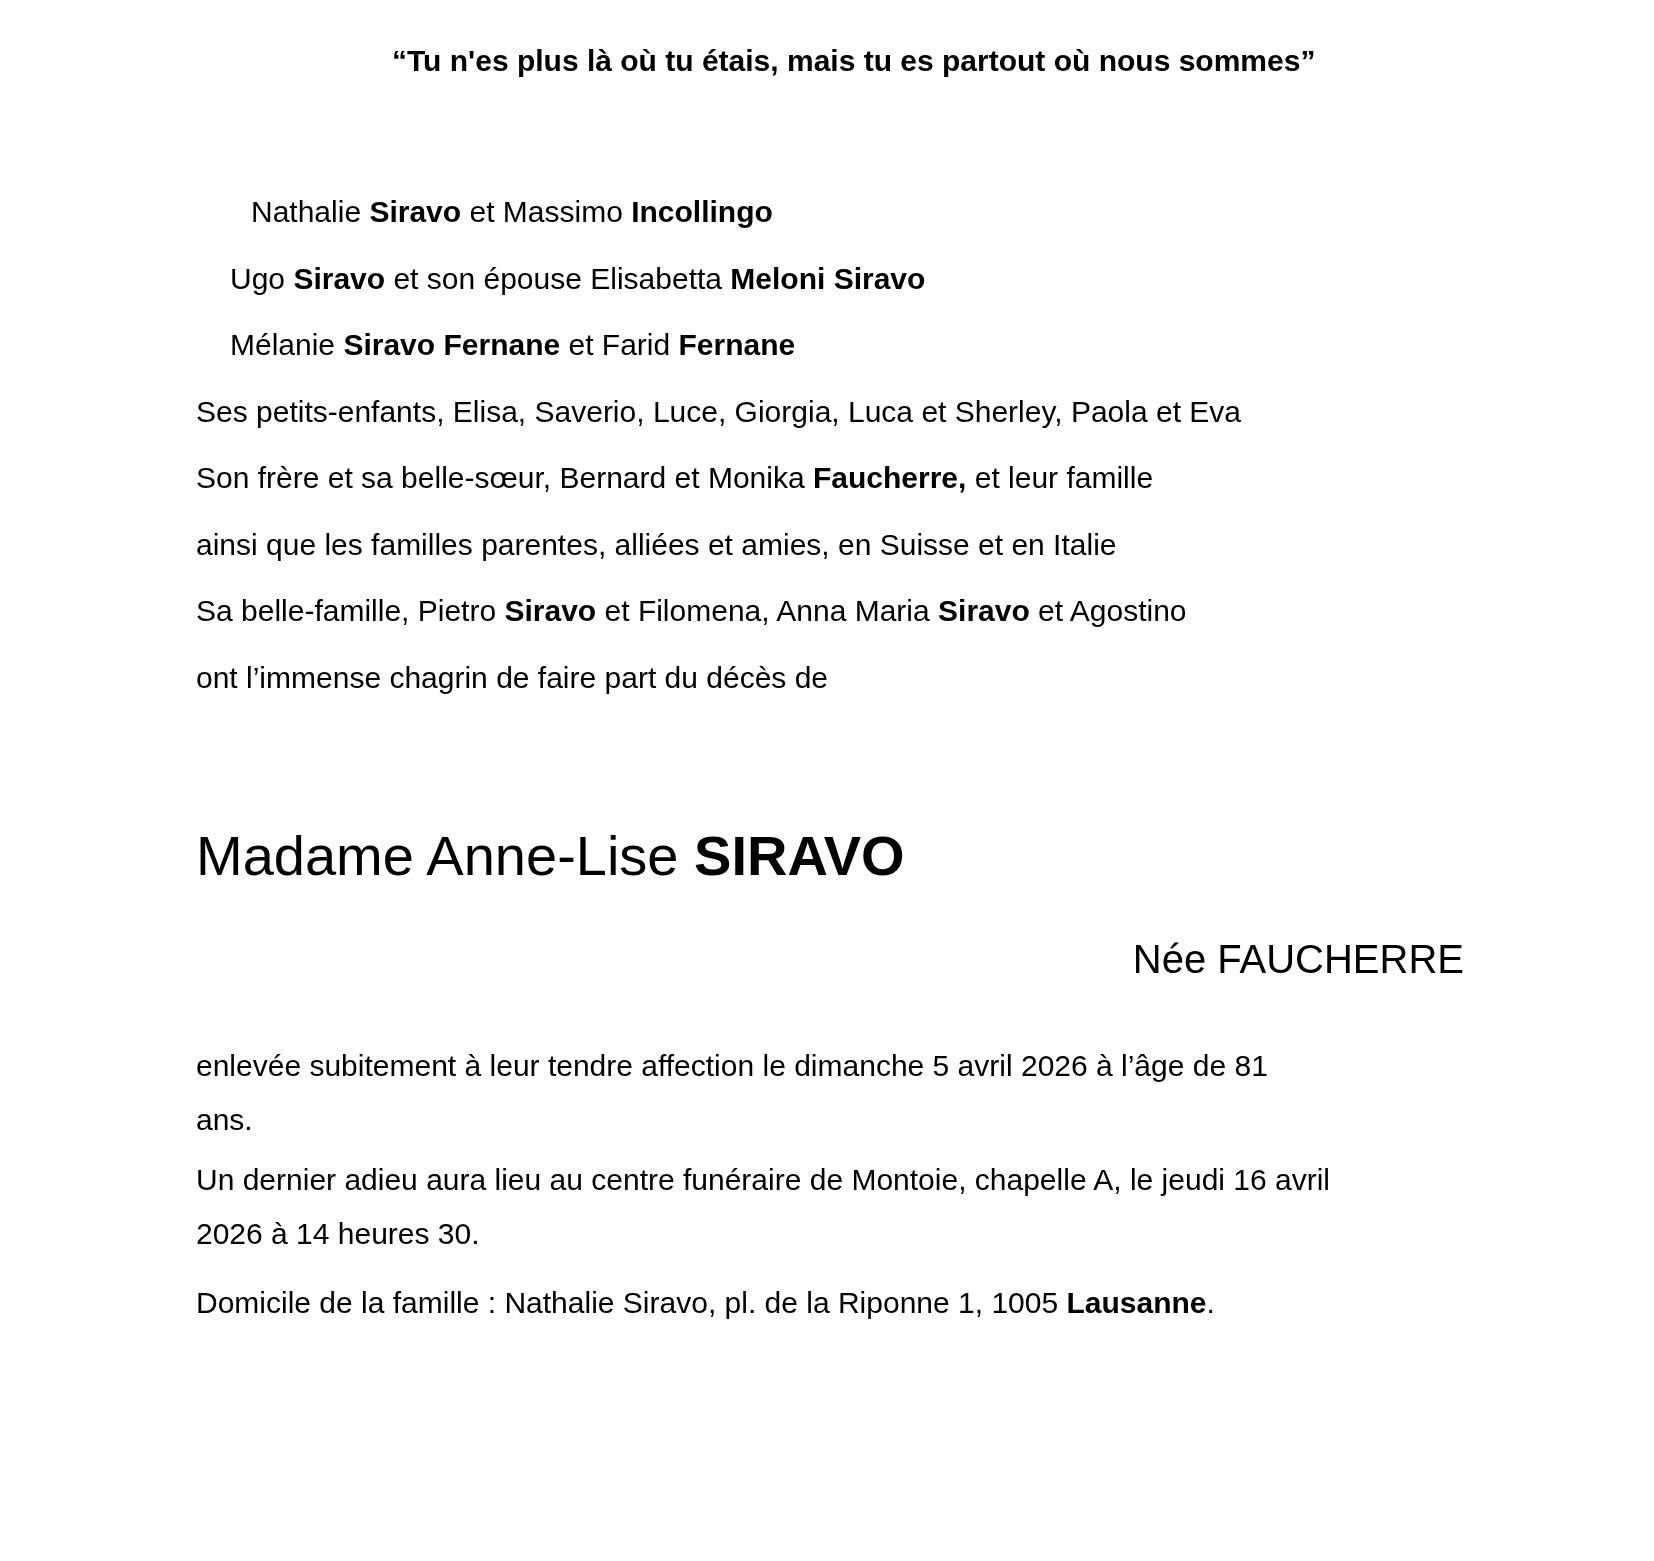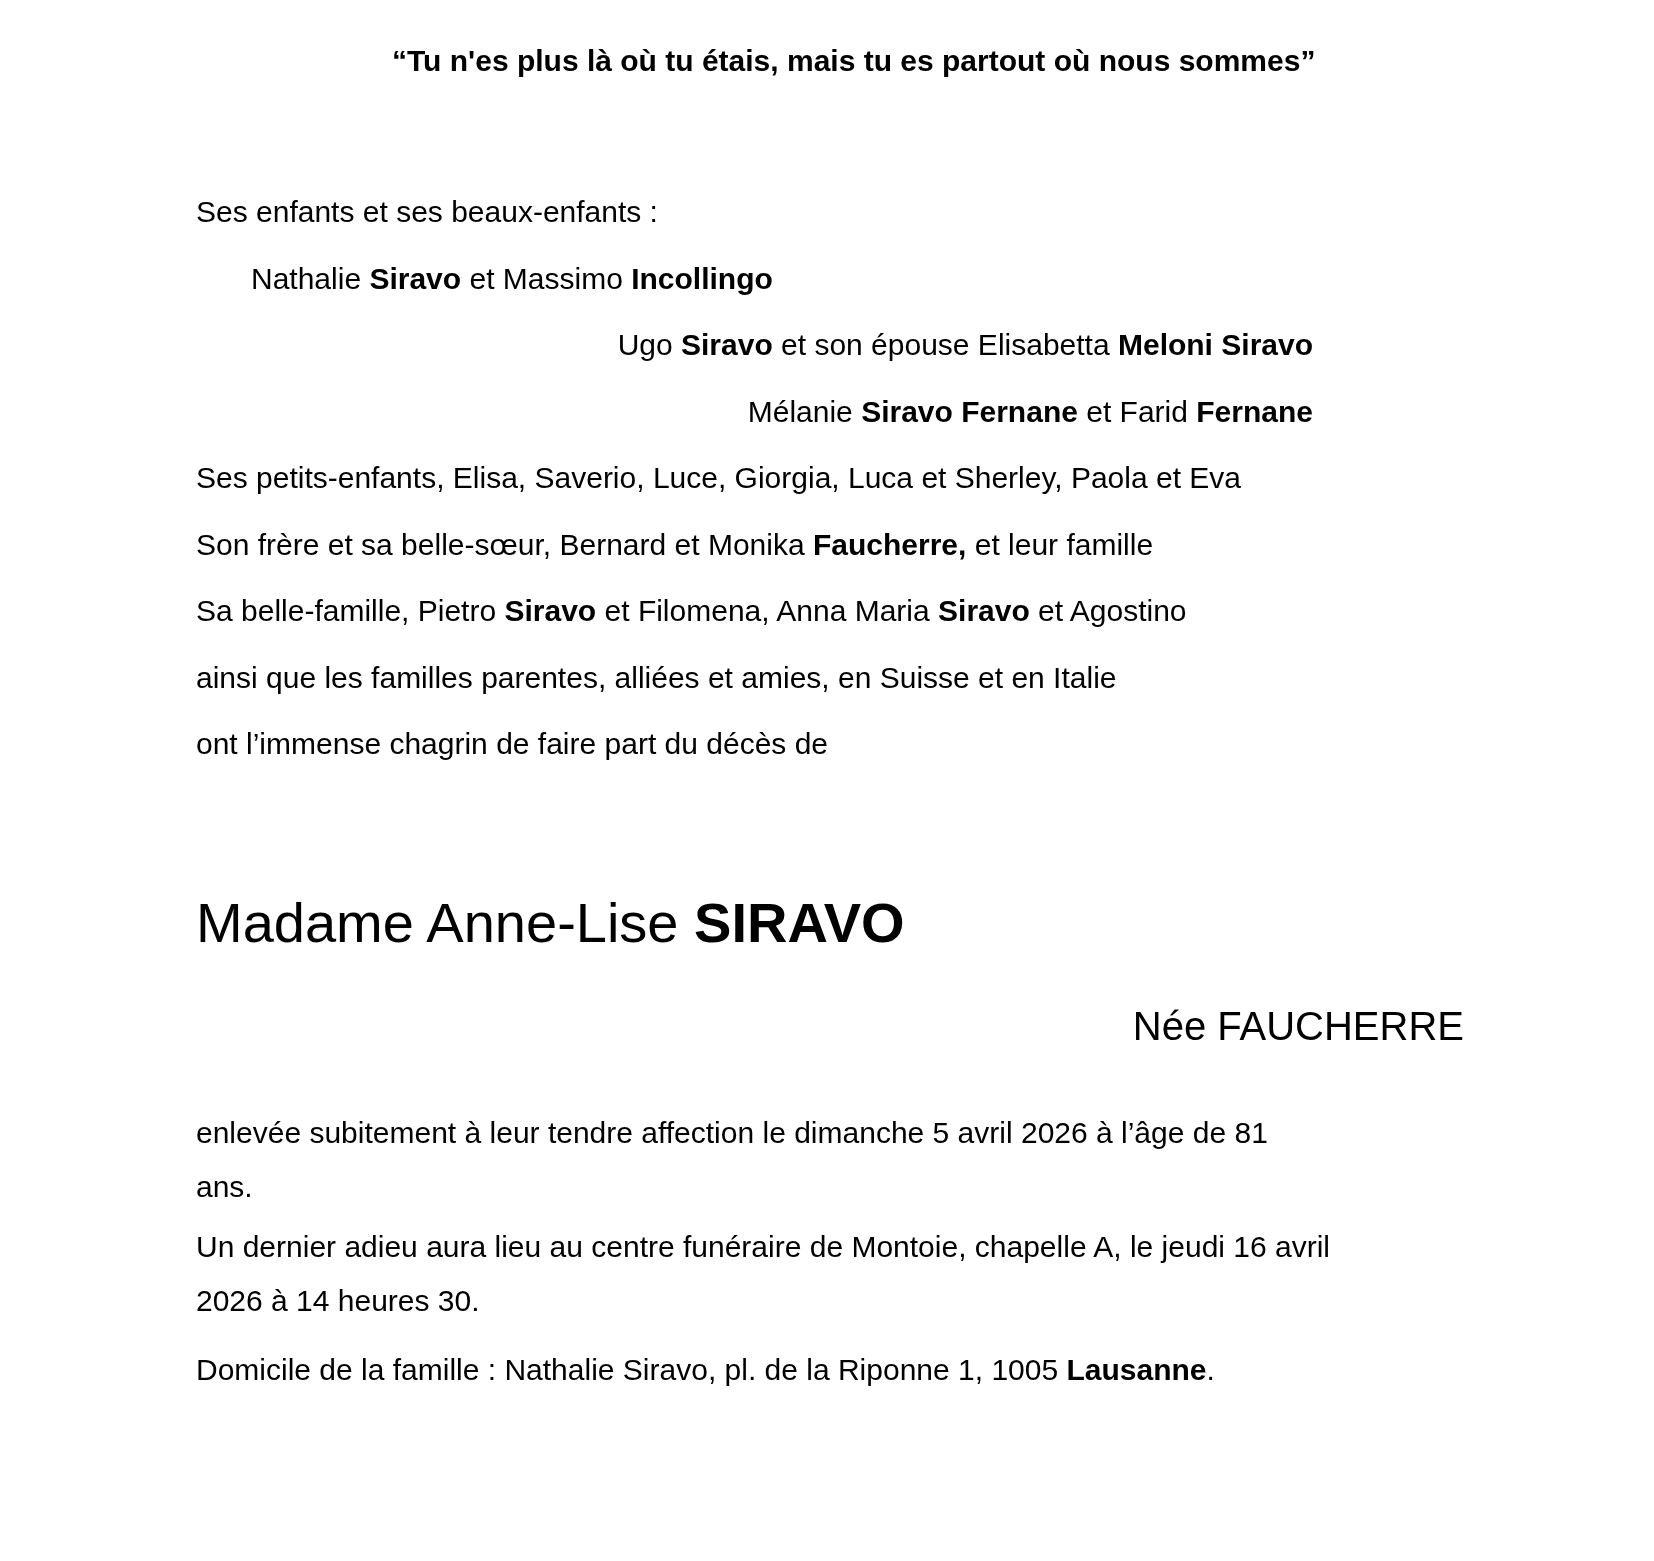--- a/index.html
+++ b/index.html
@@ -35,21 +35,21 @@
 
   .family { margin-top: 99px; }
   .family p {
     margin: 0;
     font-size: 30px;
     line-height: 66.5px;
     white-space: nowrap;
   }
   .indent-name   { padding-left: 55px; }  
   .indent-dagger { padding-left: 20px; }  
-  .indent-mid    { padding-left: 34px; text-align: right; }  
+  .indent-mid    { padding-left: 34px; }  
 
   .title {
     width: 1268px;
     margin: 112px 0 0 0;
     font-size: 56px;
     font-weight: normal;
     line-height: 66px;
     white-space: nowrap;
   }
   .subtitle {
@@ -73,28 +73,27 @@
   .para-start-big { margin-top: 15px !important; }
 </style>
 </head>
 <body>
 
 <div class="page">
 
   <p class="quote"><span class="b">“Tu n'es plus là où tu étais, mais tu es partout où nous sommes”</span></p>
 
   <div class="family">
-    <p><span>Ses enfants et ses beaux-enfants :</span></p>
     <p class="indent-name"><span>Nathalie </span><span class="b">Siravo</span><span> et Massimo </span><span class="b">Incollingo</span></p>
     <p class="indent-mid"><span>Ugo </span><span class="b">Siravo</span><span> et son épouse Elisabetta </span><span class="b">Meloni Siravo</span></p>
     <p class="indent-mid"><span>Mélanie </span><span class="b">Siravo Fernane</span><span> et Farid </span><span class="b">Fernane</span></p>
     <p><span>Ses petits-enfants, Elisa, Saverio, Luce, Giorgia, Luca et Sherley, Paola et Eva</span></p>
     <p><span>Son frère et sa belle-sœur, Bernard et Monika </span><span class="b">Faucherre,</span><span> et leur famille</span></p>
+    <p><span>ainsi que les familles parentes, alliées et amies, en Suisse et en Italie</span></p>
     <p><span>Sa belle-famille, Pietro </span><span class="b">Siravo</span><span> et Filomena, Anna Maria </span><span class="b">Siravo</span><span> et Agostino</span></p>
-    <p><span>ainsi que les familles parentes, alliées et amies, en Suisse et en Italie</span></p>
     <p><span>ont l’immense chagrin de faire part du décès de</span></p>
   </div>
 
   <h1 class="title"><span>Madame Anne-Lise </span><span class="b">SIRAVO</span></h1>
 
   <h2 class="subtitle">Née FAUCHERRE</h2>
 
   <div class="notices">
     <p><span>enlevée subitement à leur tendre affection le dimanche 5 avril 2026 à l’âge de 81</span></p>
     <p><span>ans.</span></p>

